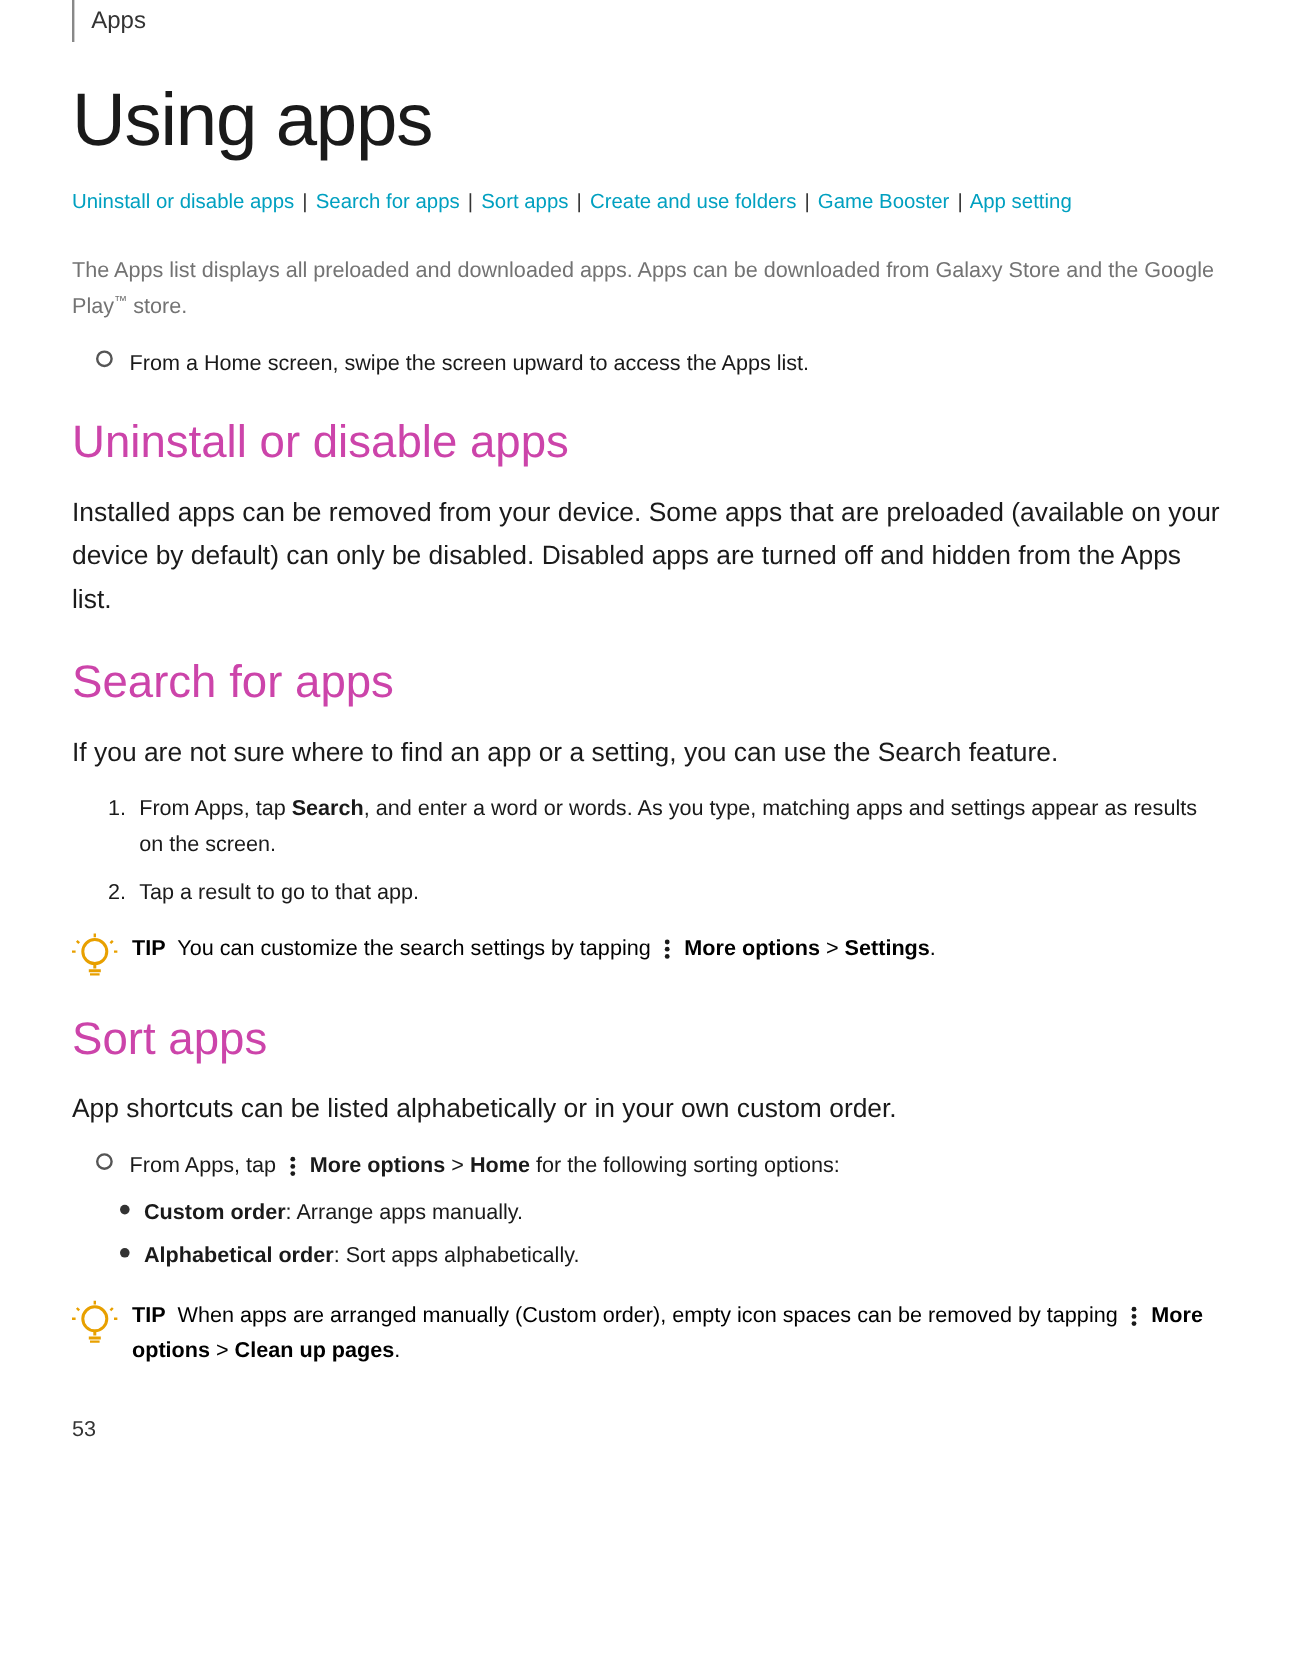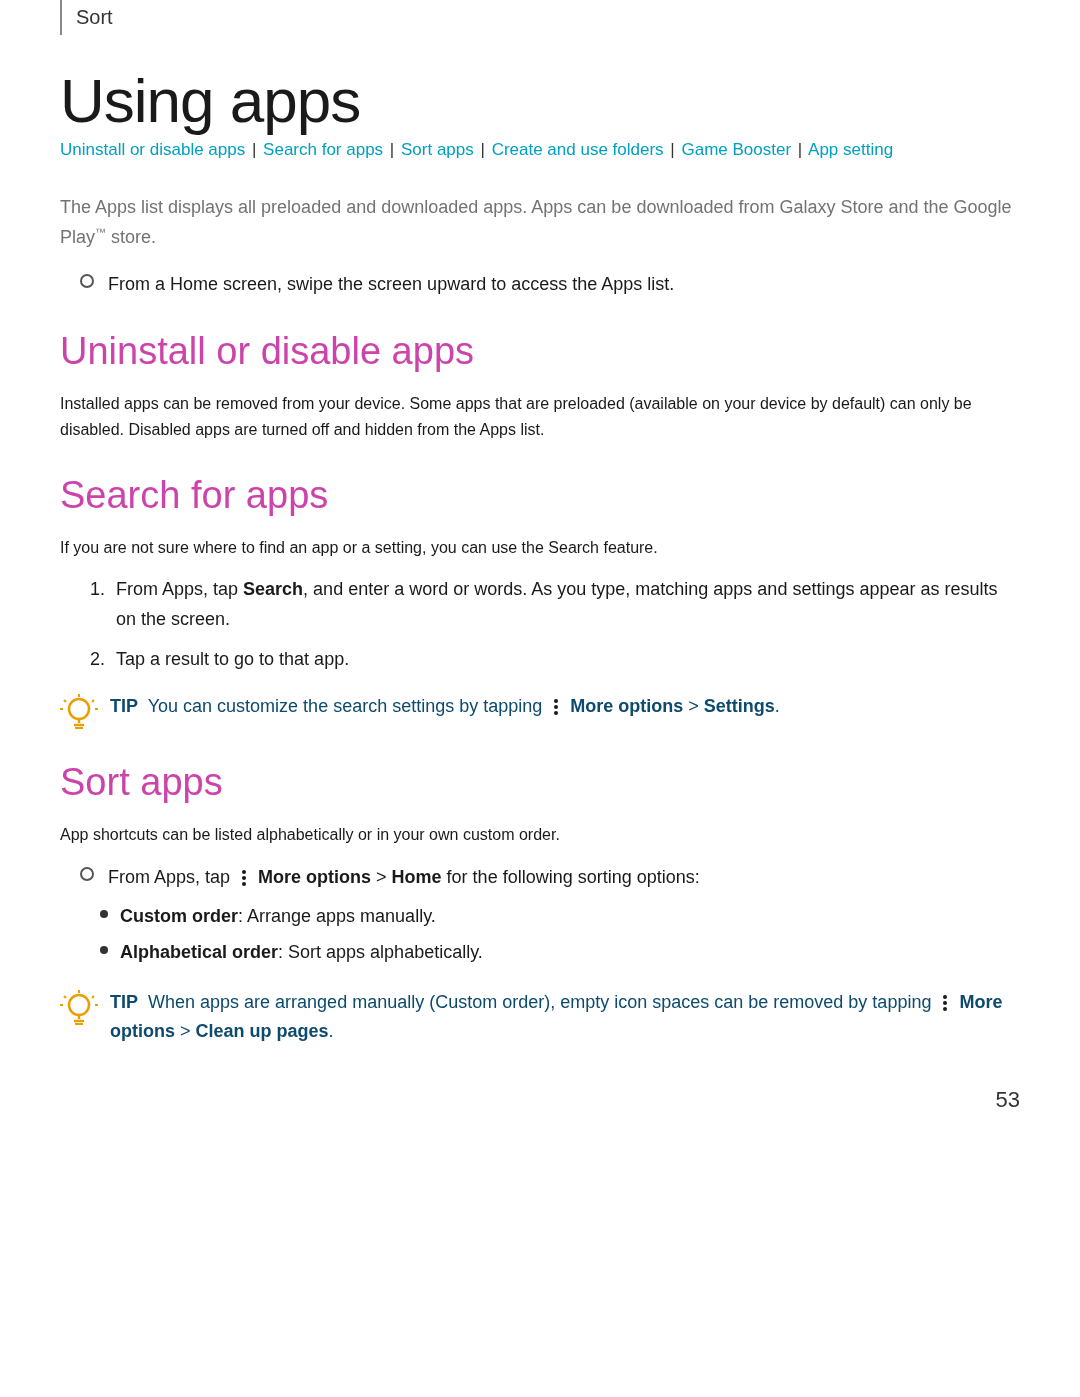--- a/index.html
+++ b/index.html
@@ -19,20 +19,21 @@
     }
 
     .page-container {
       padding: 0 60px 60px 60px;
     }
 
     .page-title {
       font-size: 62px;
       font-weight: 300;
       color: #1a1a1a;
+      margin-bottom: 18px;
       font-family: 'Arial', sans-serif;
       letter-spacing: -1px;
     }
 
     .toc-links {
       margin-bottom: 28px;
       line-height: 1.7;
       font-size: 17px;
       font-family: 'Arial', sans-serif;
     }
@@ -81,21 +82,21 @@
 
     .section-heading {
       font-size: 38px;
       font-weight: 400;
       color: #cc44aa;
       margin: 30px 0 18px 0;
       font-family: 'Arial', sans-serif;
     }
 
     .section-text {
-      font-size: 16px;
+      font-size: 22px;
       line-height: 1.65;
       margin-bottom: 14px;
       font-family: 'Arial', sans-serif;
       color: #1a1a1a;
     }
 
     .numbered-list {
       margin: 10px 0 10px 30px;
     }
 
@@ -124,21 +125,21 @@
       height: 38px;
       flex-shrink: 0;
       margin-right: 12px;
       margin-top: 1px;
     }
 
     .tip-text {
       font-size: 18px;
       font-family: 'Arial', sans-serif;
       line-height: 1.65;
-      color: #0c4a6e;
+      color: #000000;
     }
 
     .tip-label {
       font-weight: bold;
     }
 
     .sub-bullet-list {
       margin: 8px 0 20px 40px;
     }
 
@@ -166,22 +167,22 @@
       height: 4px;
       border-radius: 50%;
       background: #1a1a1a;
     }
 
     .bold {
       font-weight: bold;
     }
 
     .page-number {
-      text-align: right;
-      font-size: 22px;
+      text-align: left;
+      font-size: 18px;
       font-family: 'Arial', sans-serif;
       color: #333;
       margin-top: 40px;
       padding-bottom: 20px;
     }
 
     .header-bar-top {
       display: flex;
       align-items: stretch;
       margin-bottom: 30px;
@@ -194,21 +195,21 @@
       flex-shrink: 0;
     }
   </style>
 </head>
 <body>
 
 <div class="page-container">
 
   <div class="header-bar-top">
     <div class="left-border-line"></div>
-    <span style="font-size:20px; font-family:'Arial',sans-serif; color:#333; padding: 6px 0;">Sort</span>
+    <span style="font-size:20px; font-family:'Arial',sans-serif; color:#333; padding: 6px 0;">Apps</span>
   </div>
 
   <h1 class="page-title">Using apps</h1>
 
   <div class="toc-links">
     <a class="toc-link">Uninstall or disable apps</a><span class="toc-separator"> |</span>
     <a class="toc-link">Search for apps</a><span class="toc-separator"> |</span>
     <a class="toc-link">Sort apps</a><span class="toc-separator"> |</span>
     <a class="toc-link">Create and use folders</a><span class="toc-separator"> |</span>
     <a class="toc-link">Game Booster</a><span class="toc-separator"> |</span>

